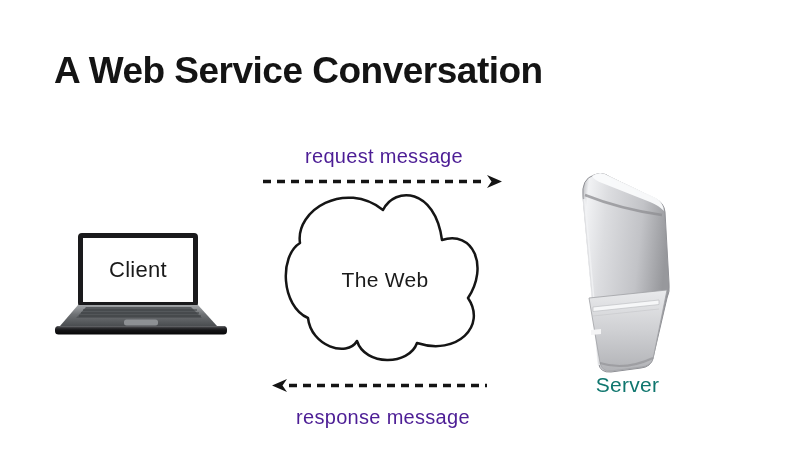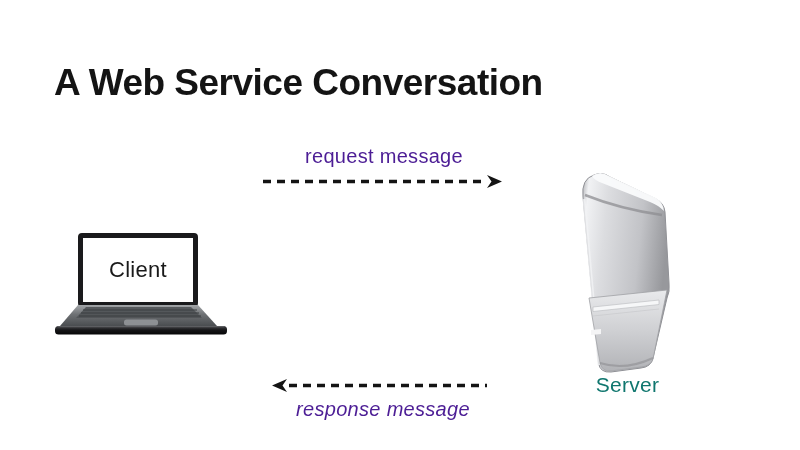--- a/index.html
+++ b/index.html
@@ -7,32 +7,32 @@
     position:relative;
     width:800px;height:450px;
     background:#ffffff;
     overflow:hidden;
     font-family:"Liberation Sans", sans-serif;
     color:#141414;
   }
   .slide-title{
     position:absolute;left:54px;top:50px;
     font-size:37px;font-weight:700;letter-spacing:-0.5px;
-    color:#141414;white-space:nowrap;margin-top:12px;
+    color:#141414;white-space:nowrap;
   }
   
   .flow{position:absolute;text-align:center;}
   .flow-label{
     font-size:20px;font-weight:400;color:#4c1d95;
     letter-spacing:0.3px;line-height:24px;white-space:nowrap;
   }
   .flow-request{left:255px;top:144px;width:258px;}
   .flow-request svg{display:block;margin-top:6px;}
   .flow-response{left:272px;top:378px;width:222px;}
-  .flow-response .flow-label{font-style:italic;}
+  .flow-response .flow-label{margin-top:8px;}
   
   .client-node{position:absolute;left:50px;top:228px;width:180px;height:110px;}
   .laptop-screen{
     position:absolute;left:28px;top:5px;width:120px;height:74px;
     box-sizing:border-box;border:5px solid #1a1a1c;border-radius:4px;
     background:#ffffff;display:flex;align-items:center;justify-content:center;
   }
   .client-label{font-size:22px;font-weight:400;color:#1a1a1a;letter-spacing:0.3px;}
   .laptop-base{position:absolute;left:0;top:77px;}
   
@@ -92,20 +92,33 @@
       <polygon points="36,2 141,2 152,13 26,13" fill="#505356" opacity="0.9"></polygon>
       <line x1="33" y1="5" x2="147" y2="5" stroke="#3b3e41" stroke-width="1"></line>
       <line x1="31" y1="8" x2="149" y2="8" stroke="#3b3e41" stroke-width="1"></line>
       <line x1="29" y1="11" x2="151" y2="11" stroke="#3b3e41" stroke-width="1"></line>
       <rect x="74" y="14.5" width="34" height="6" rx="2.5" fill="#94979a" opacity="0.9"></rect>
       <rect x="5" y="21" width="172" height="8.5" rx="3.5" fill="url(#barGrad)"></rect>
       <line x1="8" y1="21.7" x2="174" y2="21.7" stroke="#77797c" stroke-width="0.8" opacity="0.8"></line>
     </svg>
   </div>
 
+  <div class="web-node">
+    <svg width="200" height="172" viewBox="0 0 200 172" style="overflow:visible">
+      <path d="M 98 16
+               C 110 -8, 150 -6, 157 46
+               C 188 36, 204 72, 183 104
+               C 202 132, 172 162, 132 149
+               C 124 172, 80 172, 72 147
+               C 62 164, 26 152, 23 124
+               C -4 112, -6 62, 15 49
+               C 10 16, 60 -14, 98 16 Z" fill="#ffffff" stroke="#151515" stroke-width="2.5" stroke-linejoin="round"></path>
+    </svg>
+    <div class="web-label">The Web</div>
+  </div>
 
   <div class="server-node">
     <svg width="105" height="210" viewBox="0 0 105 210">
       <defs>
         <linearGradient id="bodyGrad" x1="0" y1="0" x2="1" y2="0.25">
           <stop offset="0" stop-color="#aeafb3"></stop>
           <stop offset="0.08" stop-color="#f1f2f4"></stop>
           <stop offset="0.3" stop-color="#dcdde0"></stop>
           <stop offset="0.7" stop-color="#c2c3c7"></stop>
           <stop offset="1" stop-color="#97989c"></stop>

